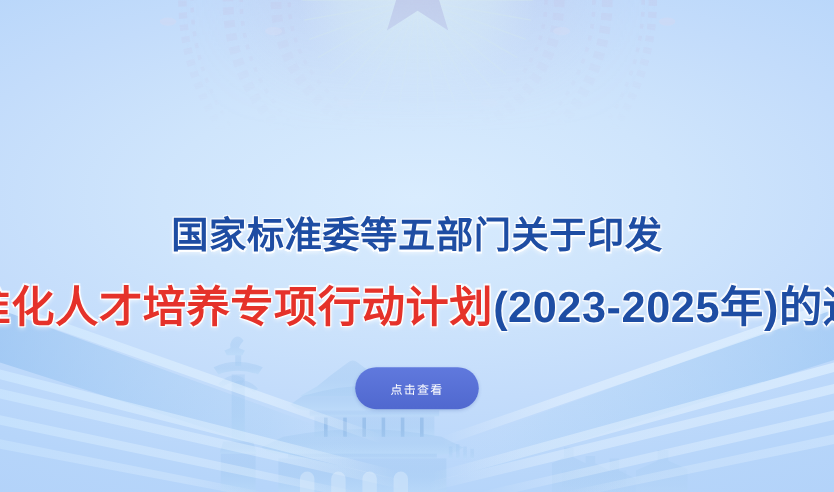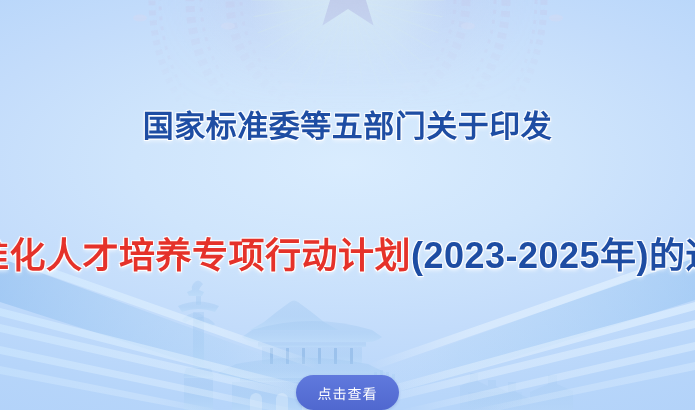--- a/index.html
+++ b/index.html
@@ -68,21 +68,21 @@
   
   .content {
     position: absolute;
     left: 0;
     top: 0;
     width: 695px;
     height: 410px;
     display: flex;
     flex-direction: column;
     align-items: center;
-    justify-content: space-between;
+    justify-content: center;
     padding-top: 111px;
     box-sizing: border-box;
   }
 
   .title-line {
     white-space: nowrap;
     font-weight: 700;
     letter-spacing: .5px;
     line-height: 1;
     text-align: center;
@@ -116,21 +116,21 @@
     margin-top: 32px;
     display: inline-flex;
     align-items: center;
     justify-content: center;
     width: 103px;
     height: 35px;
     border: none;
     border-radius: 18px;
     background: linear-gradient(180deg, #6079dd 0%, #5068cf 100%);
     color: #ffffff;
-    font-size: 14px;
+    font-size: 10px;
     font-weight: 400;
     letter-spacing: 1px;
     cursor: pointer;
     box-shadow: 0 1px 3px rgba(40,70,160,.22);
     font-family: "Liberation Sans", "DejaVu Sans", sans-serif;
   }
 </style>
 </head>
 <body>
 

